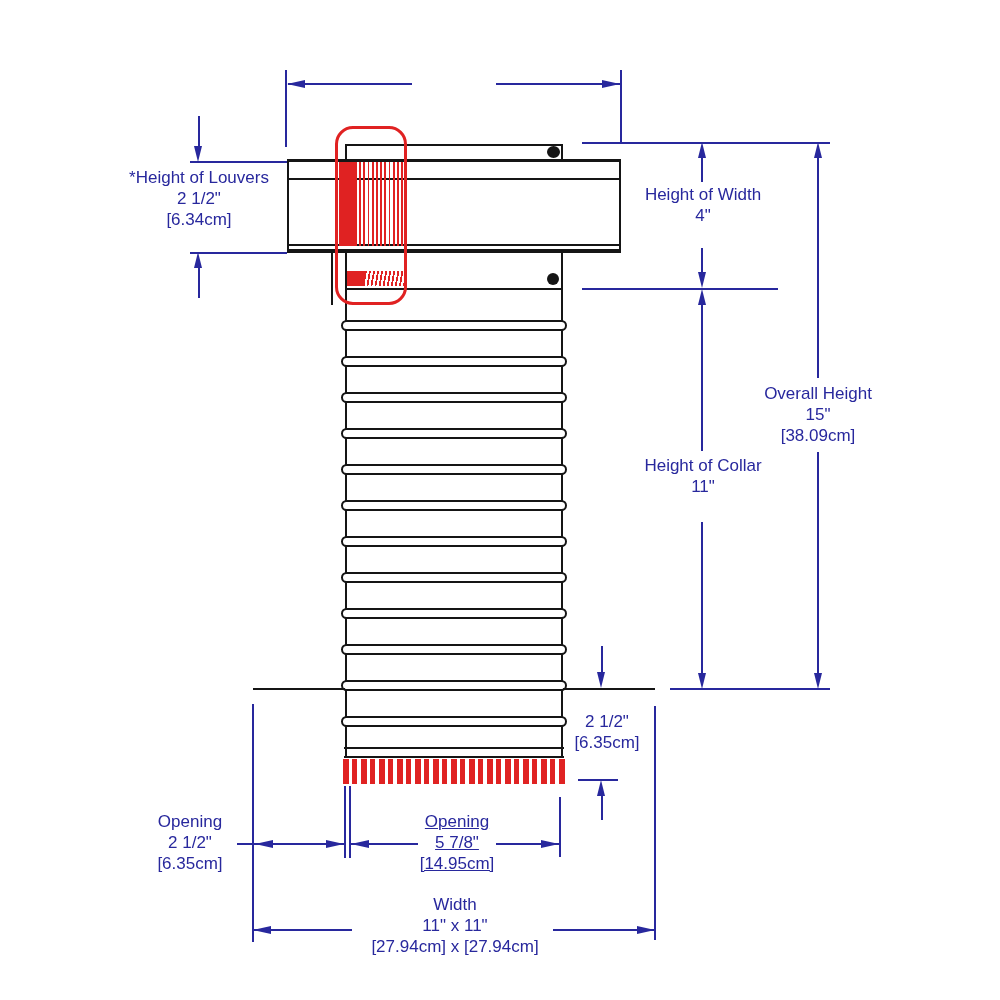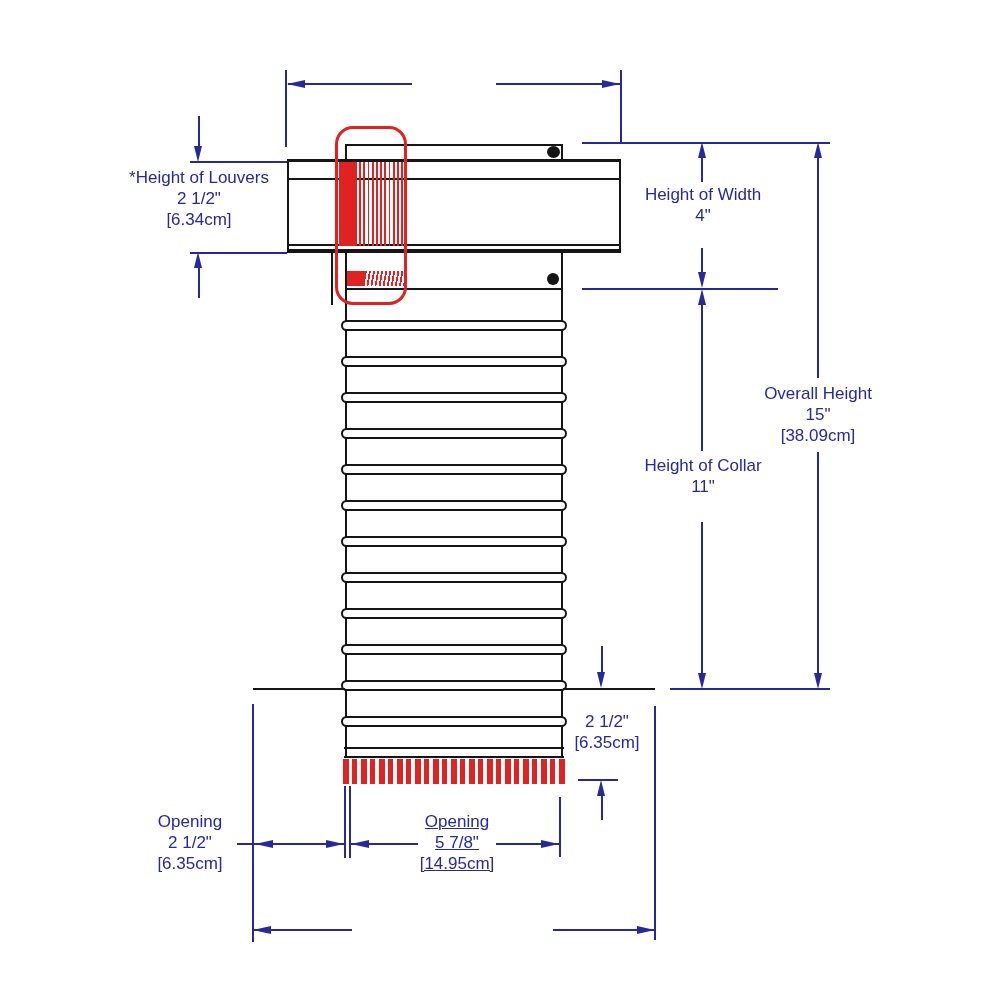--- a/index.html
+++ b/index.html
@@ -172,14 +172,19 @@
   <div class="dim-label" style="left:382px;top:811px;width:150px;text-decoration:underline;">
     <div>Opening</div>
     <div>5 7/8"</div>
     <div>[14.95cm]</div>
   </div>
 
   <div class="hl" style="left:253px;top:929px;width:99px;"></div>
   <div class="hl" style="left:553px;top:929px;width:102px;"></div>
   <div class="ar ar-l" style="left:253px;top:926px;"></div>
   <div class="ar ar-r" style="left:637px;top:926px;"></div>
+  <div class="dim-label" style="left:305px;top:894px;width:300px;">
+    <div>Width</div>
+    <div>11" x 11"</div>
+    <div>[27.94cm] x [27.94cm]</div>
+  </div>
 
 </div>
 
 </body></html>

